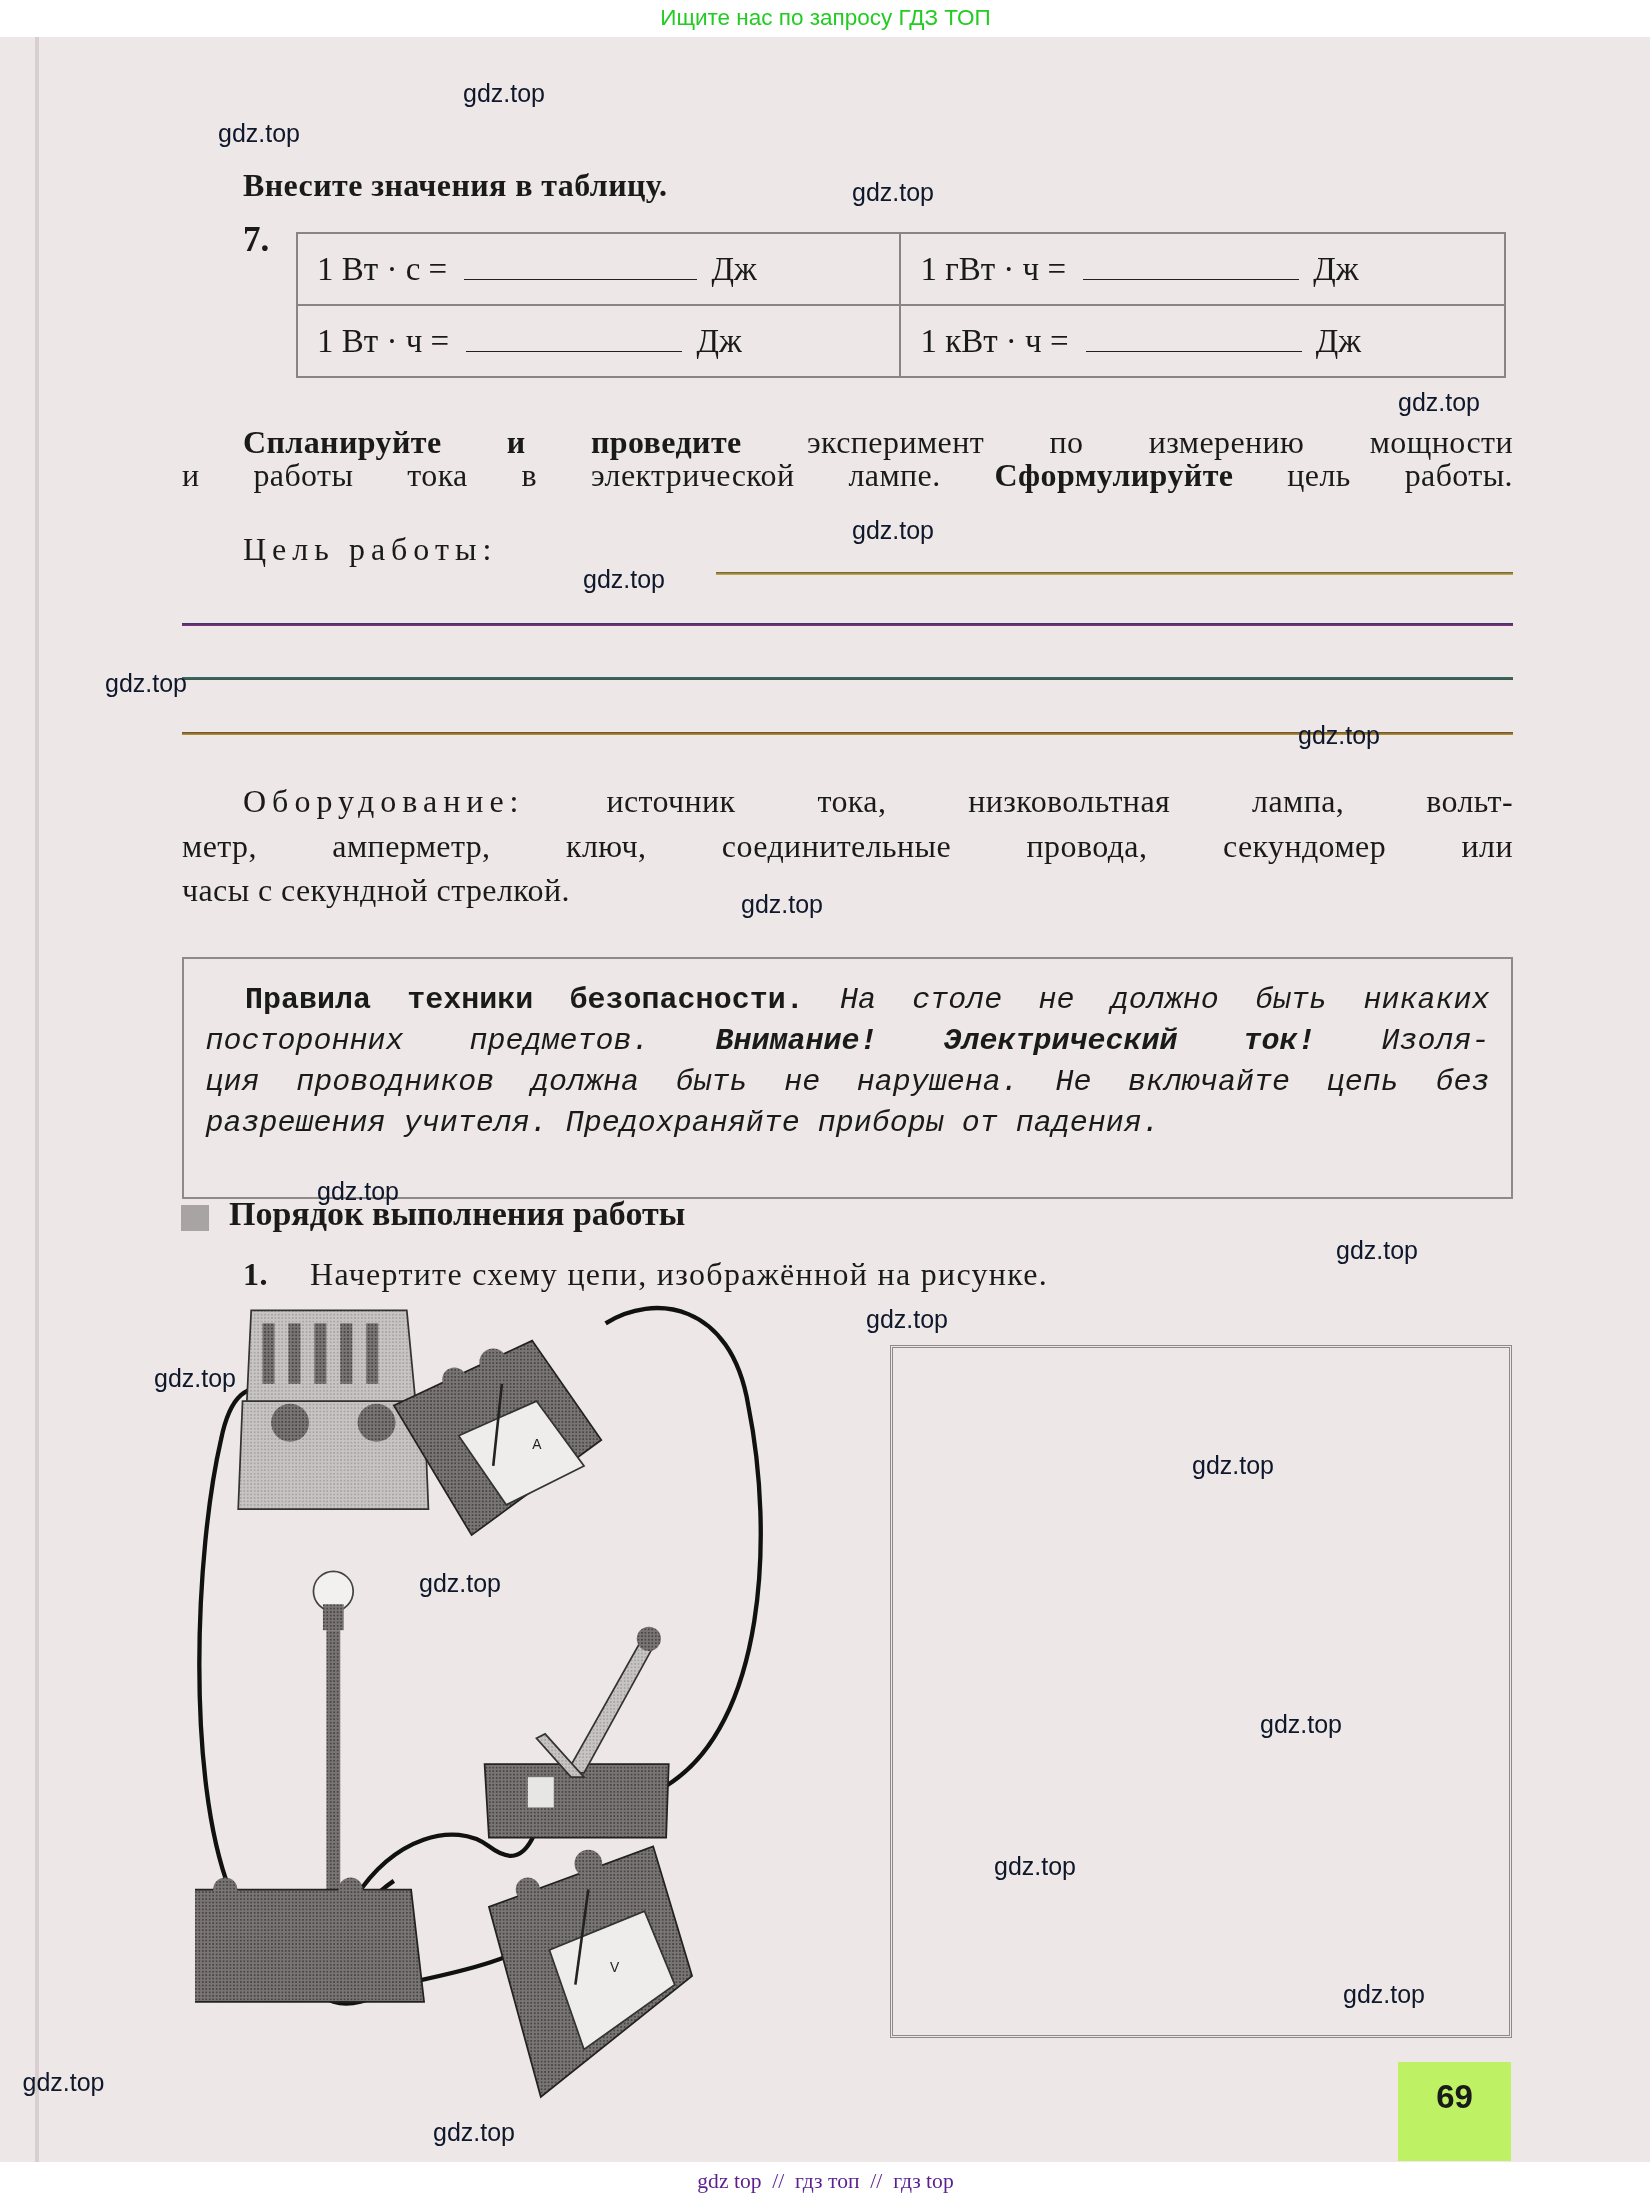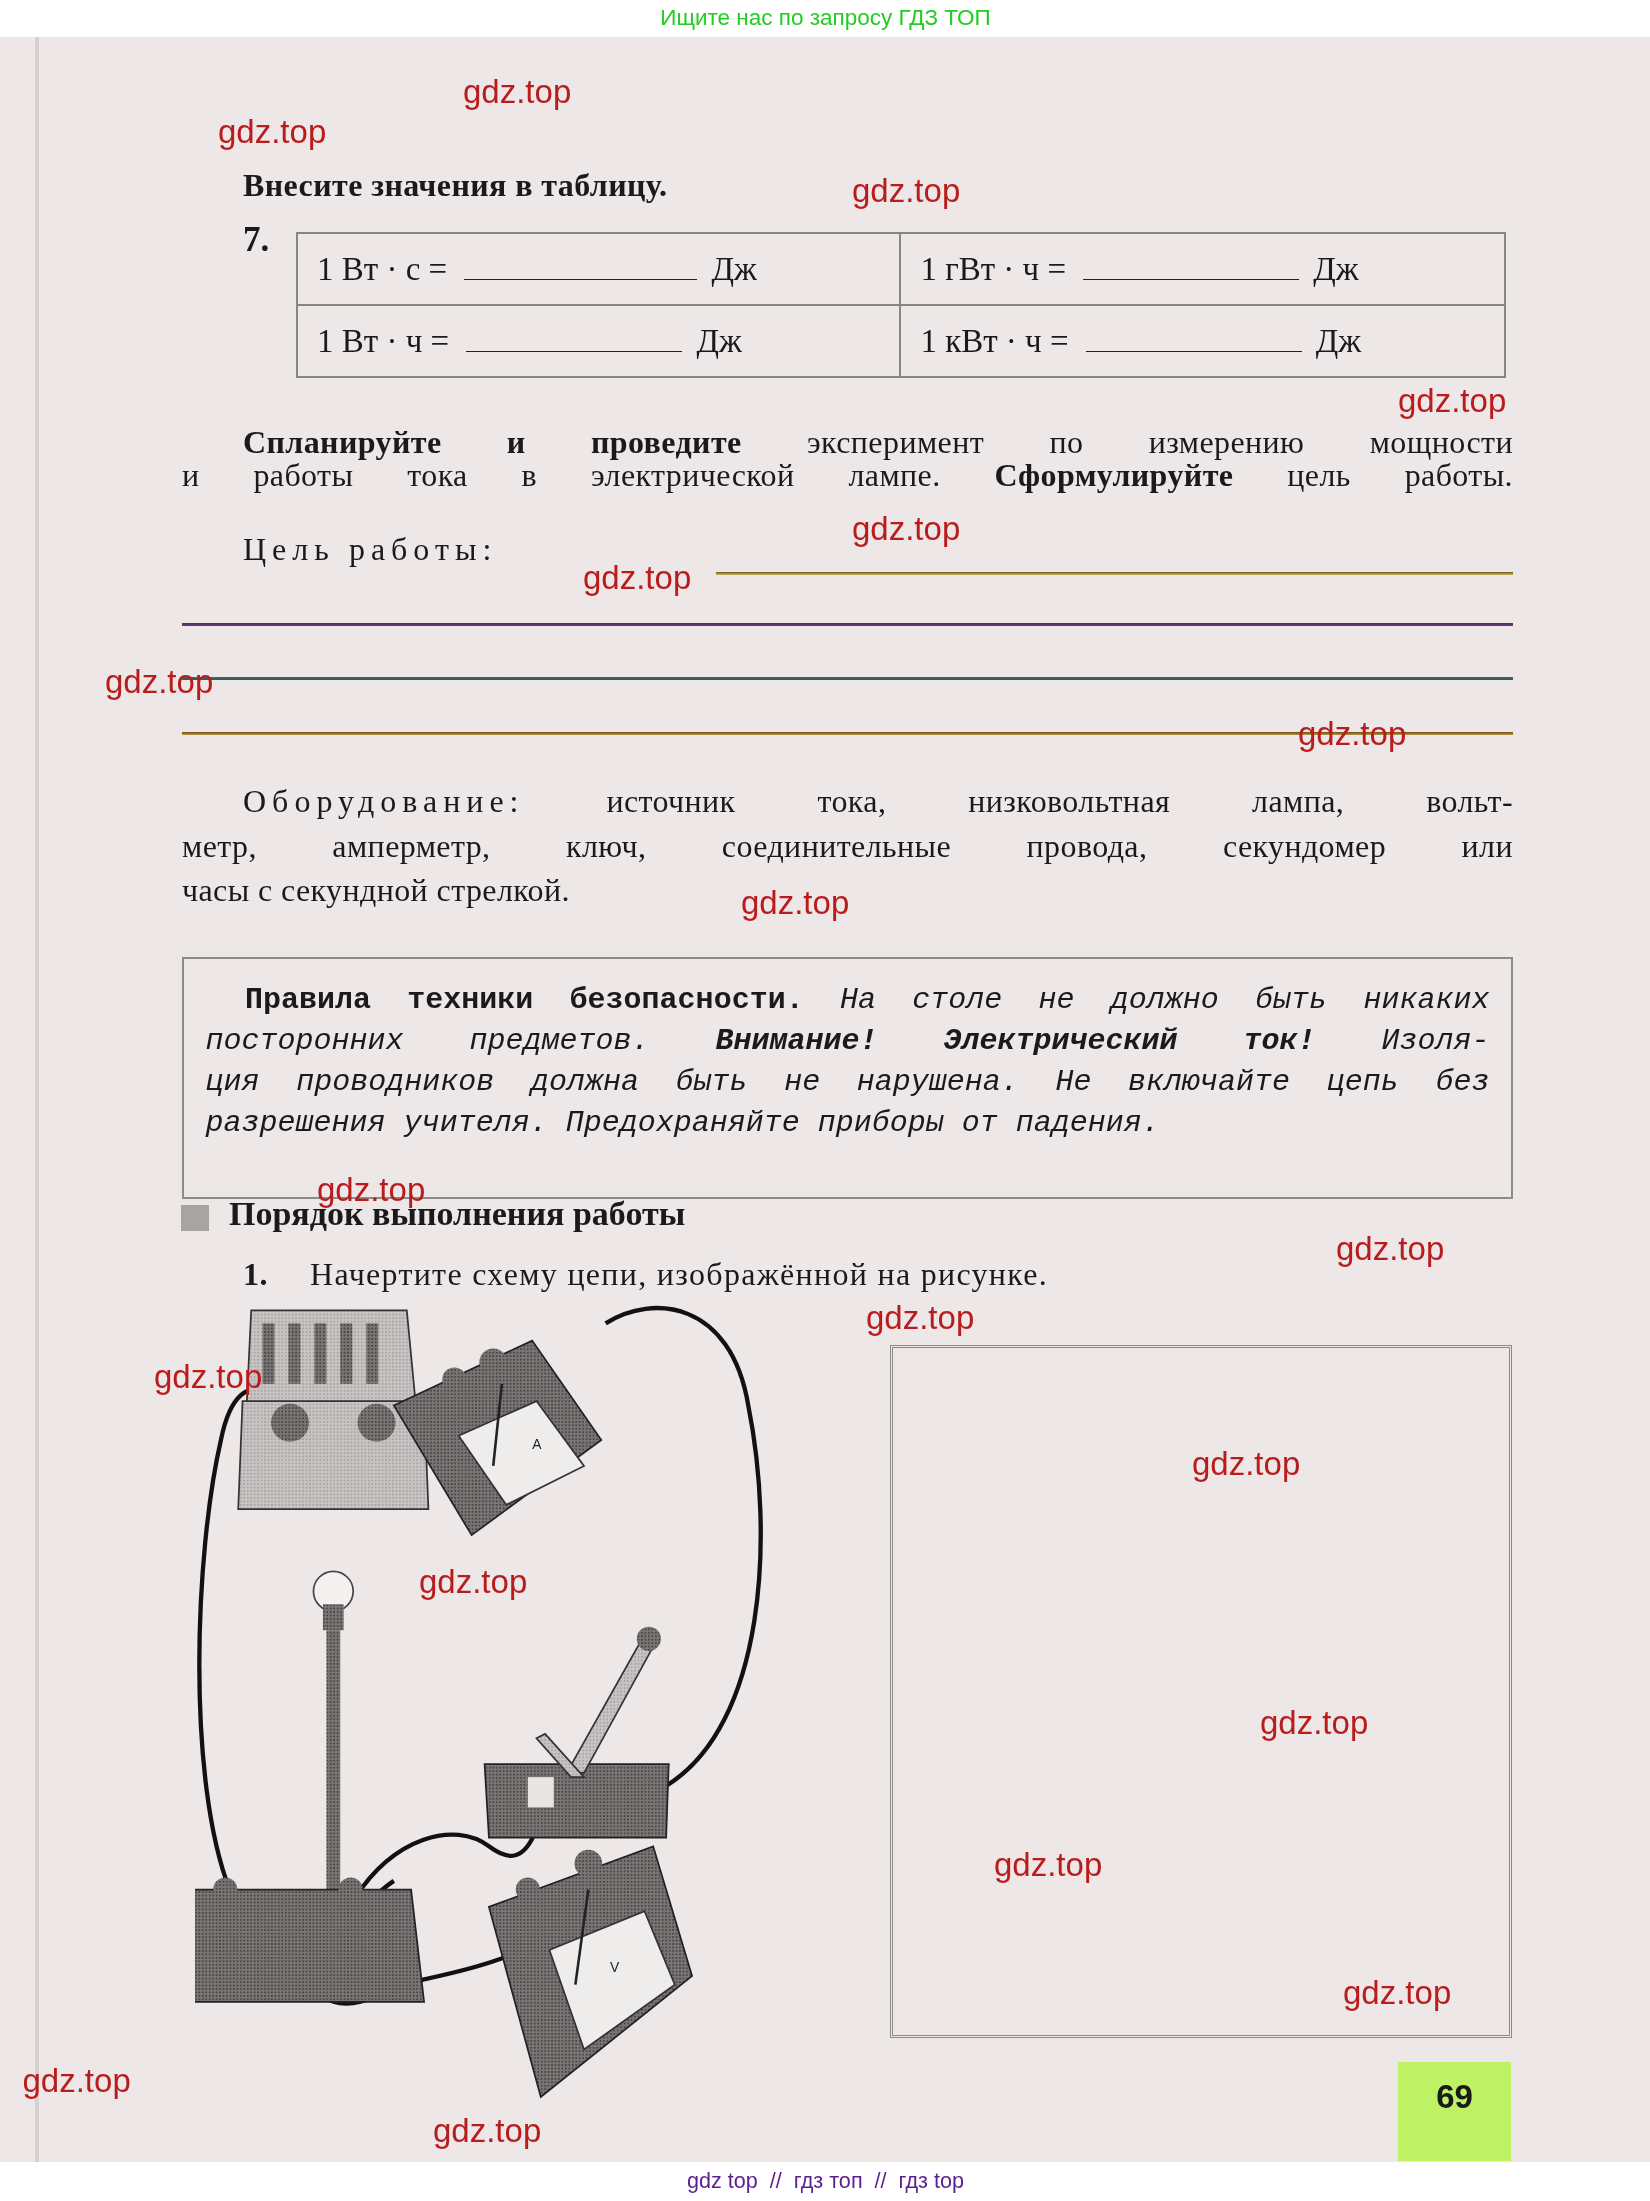--- a/index.html
+++ b/index.html
@@ -3,27 +3,27 @@
 <meta charset="utf-8">
 <style>
   * { box-sizing: border-box; margin: 0; padding: 0; }
   html, body { width: 1651px; height: 2202px; background: #ffffff; overflow: hidden; }
   body { position: relative; font-family: "Liberation Serif", "DejaVu Serif", serif; color: #1a1a1a; }
   .topbar { position: absolute; left: 0; top: 0; width: 1651px; height: 37px; background: #ffffff;
     text-align: center; font-family: "Liberation Sans", "DejaVu Sans", sans-serif; font-size: 22.5px; line-height: 35px; }
   .page { position: absolute; left: 0; top: 37px; width: 1651px; height: 2125px; background: #ede7e7; }
   .gutter { position: absolute; left: 35px; top: 37px; width: 4.3px; height: 2125px; background: #d8d0cf; }
   .footer { position: absolute; left: 0; top: 2162px; width: 1651px; height: 40px; background: #ffffff;
-    text-align: center; font-family: Liberation Sans, sans-serif; font-size: 21.6px; line-height: 38px; }
+    text-align: center; font-family: Liberation Serif, serif; font-size: 21.6px; line-height: 38px; }
   .abs { position: absolute; white-space: nowrap; }
   .txt { font-size: 32px; letter-spacing: 0.4px; }
   .b { font-weight: bold; }
   .i { font-style: italic; }
   .spaced { letter-spacing: 6px; }
-  .wm { position: absolute; font-family: "Liberation Sans", "DejaVu Sans", sans-serif; font-size: 33px; color: #b91c1c; white-space: nowrap; }
+  .wm { position: absolute; font-family: "Liberation Sans", "DejaVu Sans", sans-serif; font-size: 25px; color: #0f172a; white-space: nowrap; margin-top: 6px; }
   table.vals { position: absolute; left: 296px; top: 232px; width: 1210px; height: 144px; border-collapse: collapse; }
   table.vals td { border: 2.6px solid #8a8585; font-size: 33px; padding: 0 19px; height: 72px; vertical-align: middle; }
   .blank { display: inline-block; border-bottom: 1.7px solid #222; vertical-align: baseline; height: 0.9px; margin: 0 14px 0 17.3px; }
   .rule { position: absolute; height: 2.6px; }
   .safety { position: absolute; left: 182px; top: 957px; width: 1331px; height: 242px; border: 2.6px solid #8f8a8a; font-family: Liberation Mono, monospace; }
   .safety p { position: absolute; left: 21.6px; right: 21.6px; font-size: 30px; line-height: 41px; text-align: justify; text-align-last: justify; }
   .sq { position: absolute; left: 181px; top: 1205px; width: 28px; height: 26px; background: #a8a4a4; }
   .drawbox { position: absolute; left: 890px; top: 1345px; width: 622px; height: 693px; border: 3.5px double #8f8a8a; }
   .pnum { position: absolute; left: 1398px; top: 2062px; width: 113px; height: 99px; background: #bef264;
     font-family: "Liberation Sans", "DejaVu Sans", sans-serif; font-weight: bold; font-size: 33px; text-align: center; padding-top: 15.6px; }

